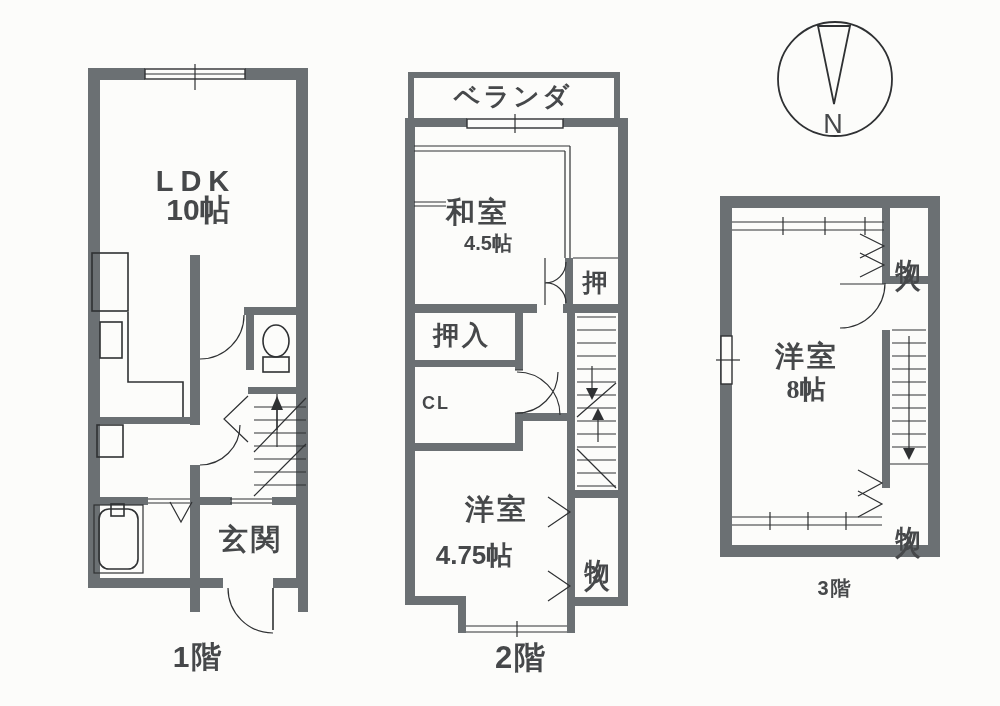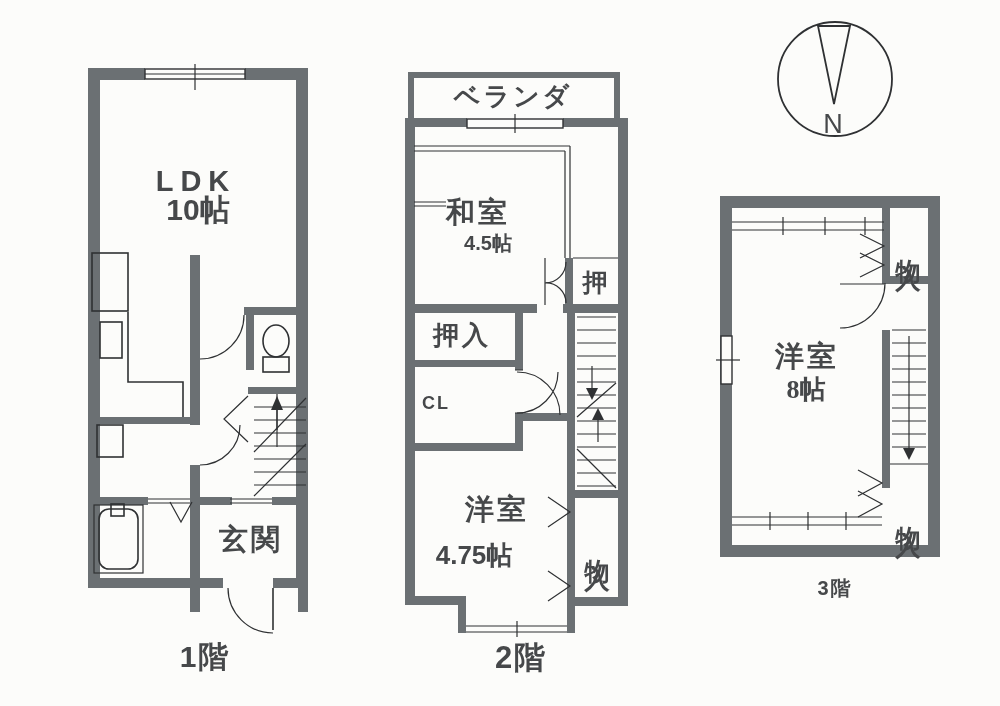--- a/index.html
+++ b/index.html
@@ -210,21 +210,21 @@
 
   <g>
     <circle cx="835" cy="79" r="57" fill="none" stroke="var(--line,#2f3133)" stroke-width="1.8"></circle>
     <polygon points="818,26 850,26 834,104" fill="var(--bg,#fcfcfa)" stroke="var(--line,#2f3133)" stroke-width="1.8"></polygon>
   </g>
 </svg>
 
 <div class="lbl" style="left:196px;top:181px;font-size:29px;letter-spacing:7px;text-align:center;">LDK</div>
 <div class="lbl" style="left:198px;top:210px;font-size:30px;">10帖</div>
 <div class="lbl" style="left:251px;top:539px;font-size:29px;letter-spacing:3px;">玄関</div>
-<div class="lbl" style="left:198px;top:657px;font-size:30px;letter-spacing:2px;margin-left:7px;">1階</div>
+<div class="lbl" style="left:198px;top:657px;font-size:30px;letter-spacing:2px;">1階</div>
 
 <div class="lbl" style="left:513px;top:96px;font-size:26px;letter-spacing:3px;">ベランダ</div>
 <div class="lbl" style="left:478px;top:212px;font-size:29px;letter-spacing:3px;">和室</div>
 <div class="lbl" style="left:488px;top:243px;font-size:20px;">4.5帖</div>
 <div class="lbl" style="left:595px;top:282px;font-size:25px;">押</div>
 <div class="lbl" style="left:462px;top:336px;font-size:26px;letter-spacing:3px;font-family:Liberation Serif, serif;">押入</div>
 <div class="lbl" style="left:436px;top:403px;font-size:18px;letter-spacing:2px;">CL</div>
 <div class="lbl" style="left:497px;top:509px;font-size:29px;letter-spacing:3px;">洋室</div>
 <div class="lbl" style="left:474px;top:541px;font-size:26px;margin-top:14px;">4.75帖</div>
 <div class="lbl lbl-v" style="left:597px;top:545px;font-size:25px;">物入</div>

